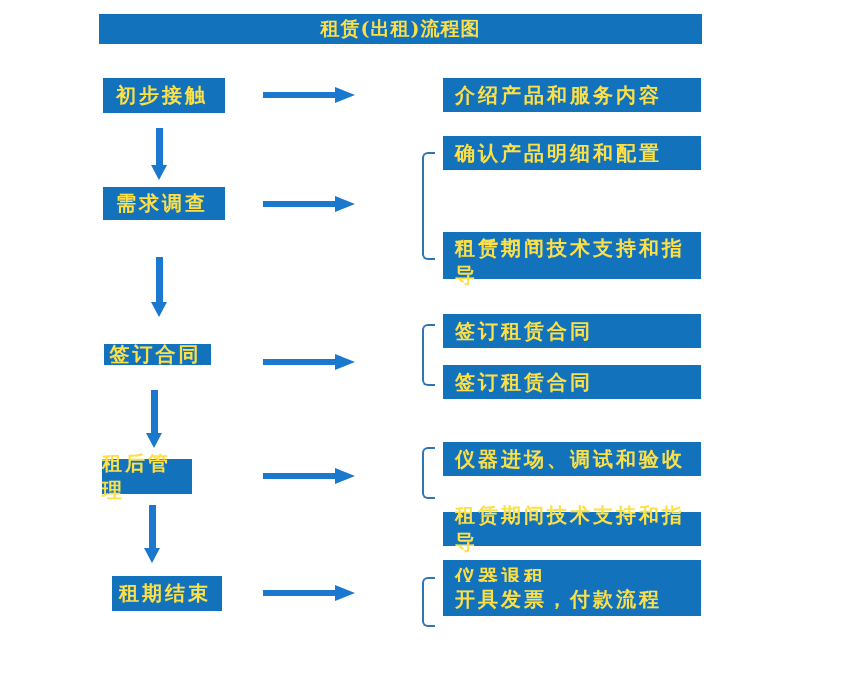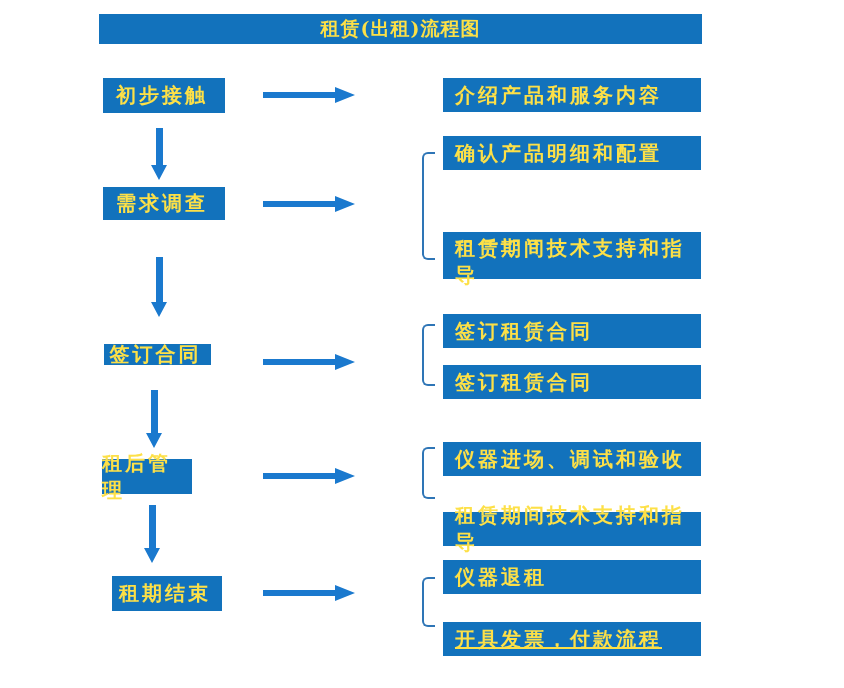--- a/index.html
+++ b/index.html
@@ -82,13 +82,13 @@
 
 <div class="box rbox" style="top:78px;font-family:Liberation Serif, serif;">介绍产品和服务内容</div>
 <div class="box rbox" style="top:136px;">确认产品明细和配置</div>
 <div class="box rbox" style="top:187px;margin-top:45px;">租赁报价</div>
 <div class="box rbox" style="top:245px;">租赁期间技术支持和指导</div>
 <div class="box rbox" style="top:314px;">签订租赁合同</div>
 <div class="box rbox" style="top:365px;">签订租赁合同</div>
 <div class="box rbox" style="top:442px;">仪器进场、调试和验收</div>
 <div class="box rbox" style="top:512px;">租赁期间技术支持和指导</div>
 <div class="box rbox" style="top:560px;">仪器退租</div>
-<div class="box rbox" style="top:622px;text-decoration:underline;">开具发票，付款流程</div>
+<div class="box rbox" style="top:582px;">开具发票，付款流程</div>
 
 </body></html>

